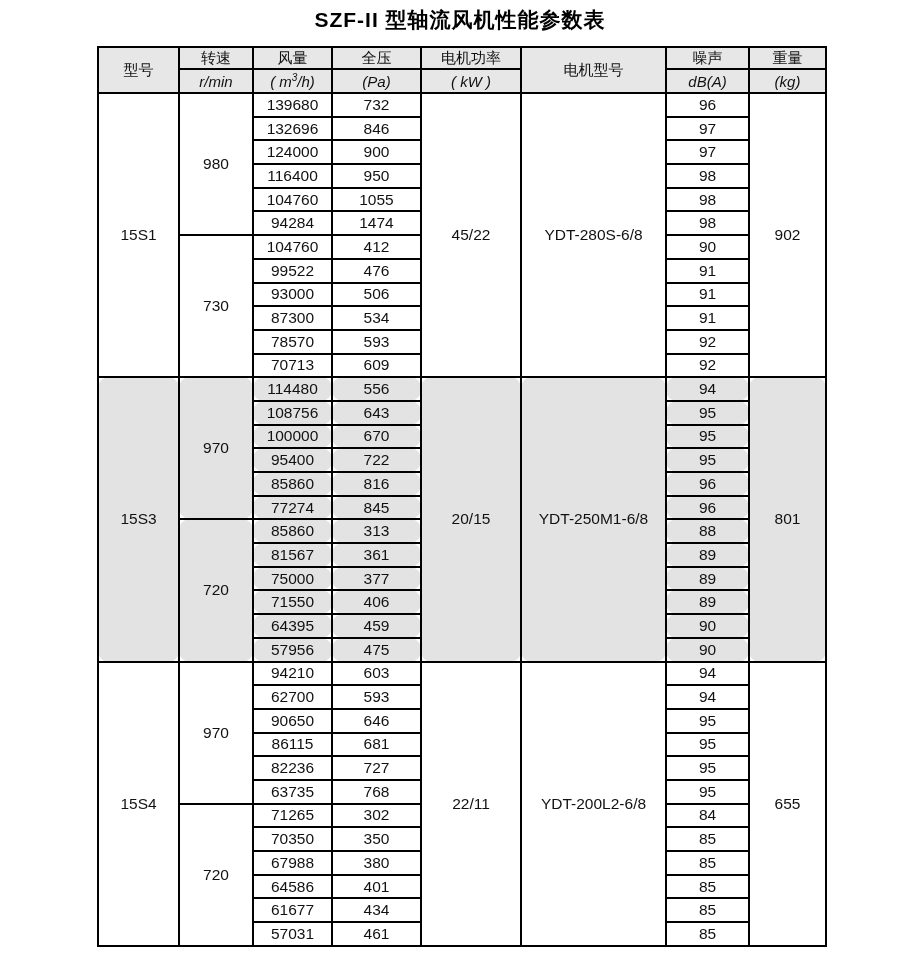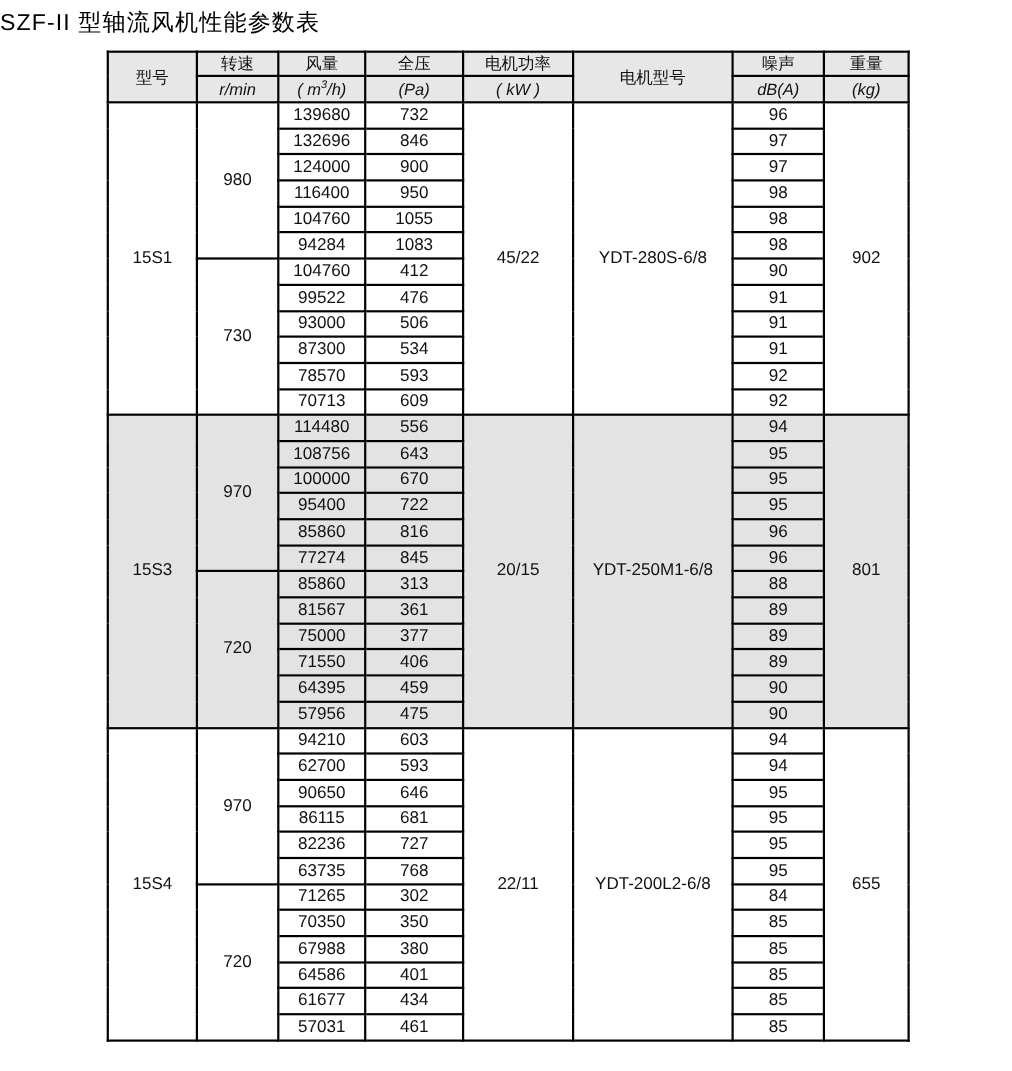--- a/index.html
+++ b/index.html
@@ -16,22 +16,23 @@
     width: 920px;
     height: 974px;
     background: #ffffff;
     overflow: hidden;
   }
   .title {
     position: absolute;
     top: 6px;
     left: 0;
     width: 920px;
+    text-align: center;
     font-size: 21px;
-    font-weight: 400;
+    font-weight: 700;
     letter-spacing: 1px;
     color: #000000;
   }
   table.spec {
     position: absolute;
     left: 97px;
     top: 46px;
     width: 728px;
     border-collapse: collapse;
     table-layout: fixed;
@@ -47,21 +48,21 @@
     white-space: nowrap;
   }
   table.spec thead th {
     background: var(--header-bg, #e7e7e7);
     font-size: 15px;
   }
   table.spec thead tr.h1 { height: 22px; }
   table.spec thead tr.h2 { height: 24px; font-style: italic; }
   table.spec tbody tr { height: 23.7px; }
   table.spec tbody td { font-size: 15.5px; }
-  table.spec tbody tr.shaded td { background: var(--shade-bg, #e3e3e3); }
+  table.spec tbody tr.shaded td { background: var(--shade-bg, #e3e3e3); border-radius: 11px; }
   table.spec sup { font-size: 10px; vertical-align: super; line-height: 0; }
 </style>
 </head>
 <body>
 
 <div class="page">
 
   <div class="title">SZF-II 型轴流风机性能参数表</div>
 
   <table class="spec">
@@ -121,21 +122,21 @@
           <td>950</td>
           <td>98</td>
         </tr>
         <tr>
           <td>104760</td>
           <td>1055</td>
           <td>98</td>
         </tr>
         <tr>
           <td>94284</td>
-          <td>1083</td>
+          <td>1474</td>
           <td>98</td>
         </tr>
         <tr>
           <td rowspan="6">730</td>
           <td>104760</td>
           <td>412</td>
           <td>90</td>
         </tr>
         <tr>
           <td>99522</td>

